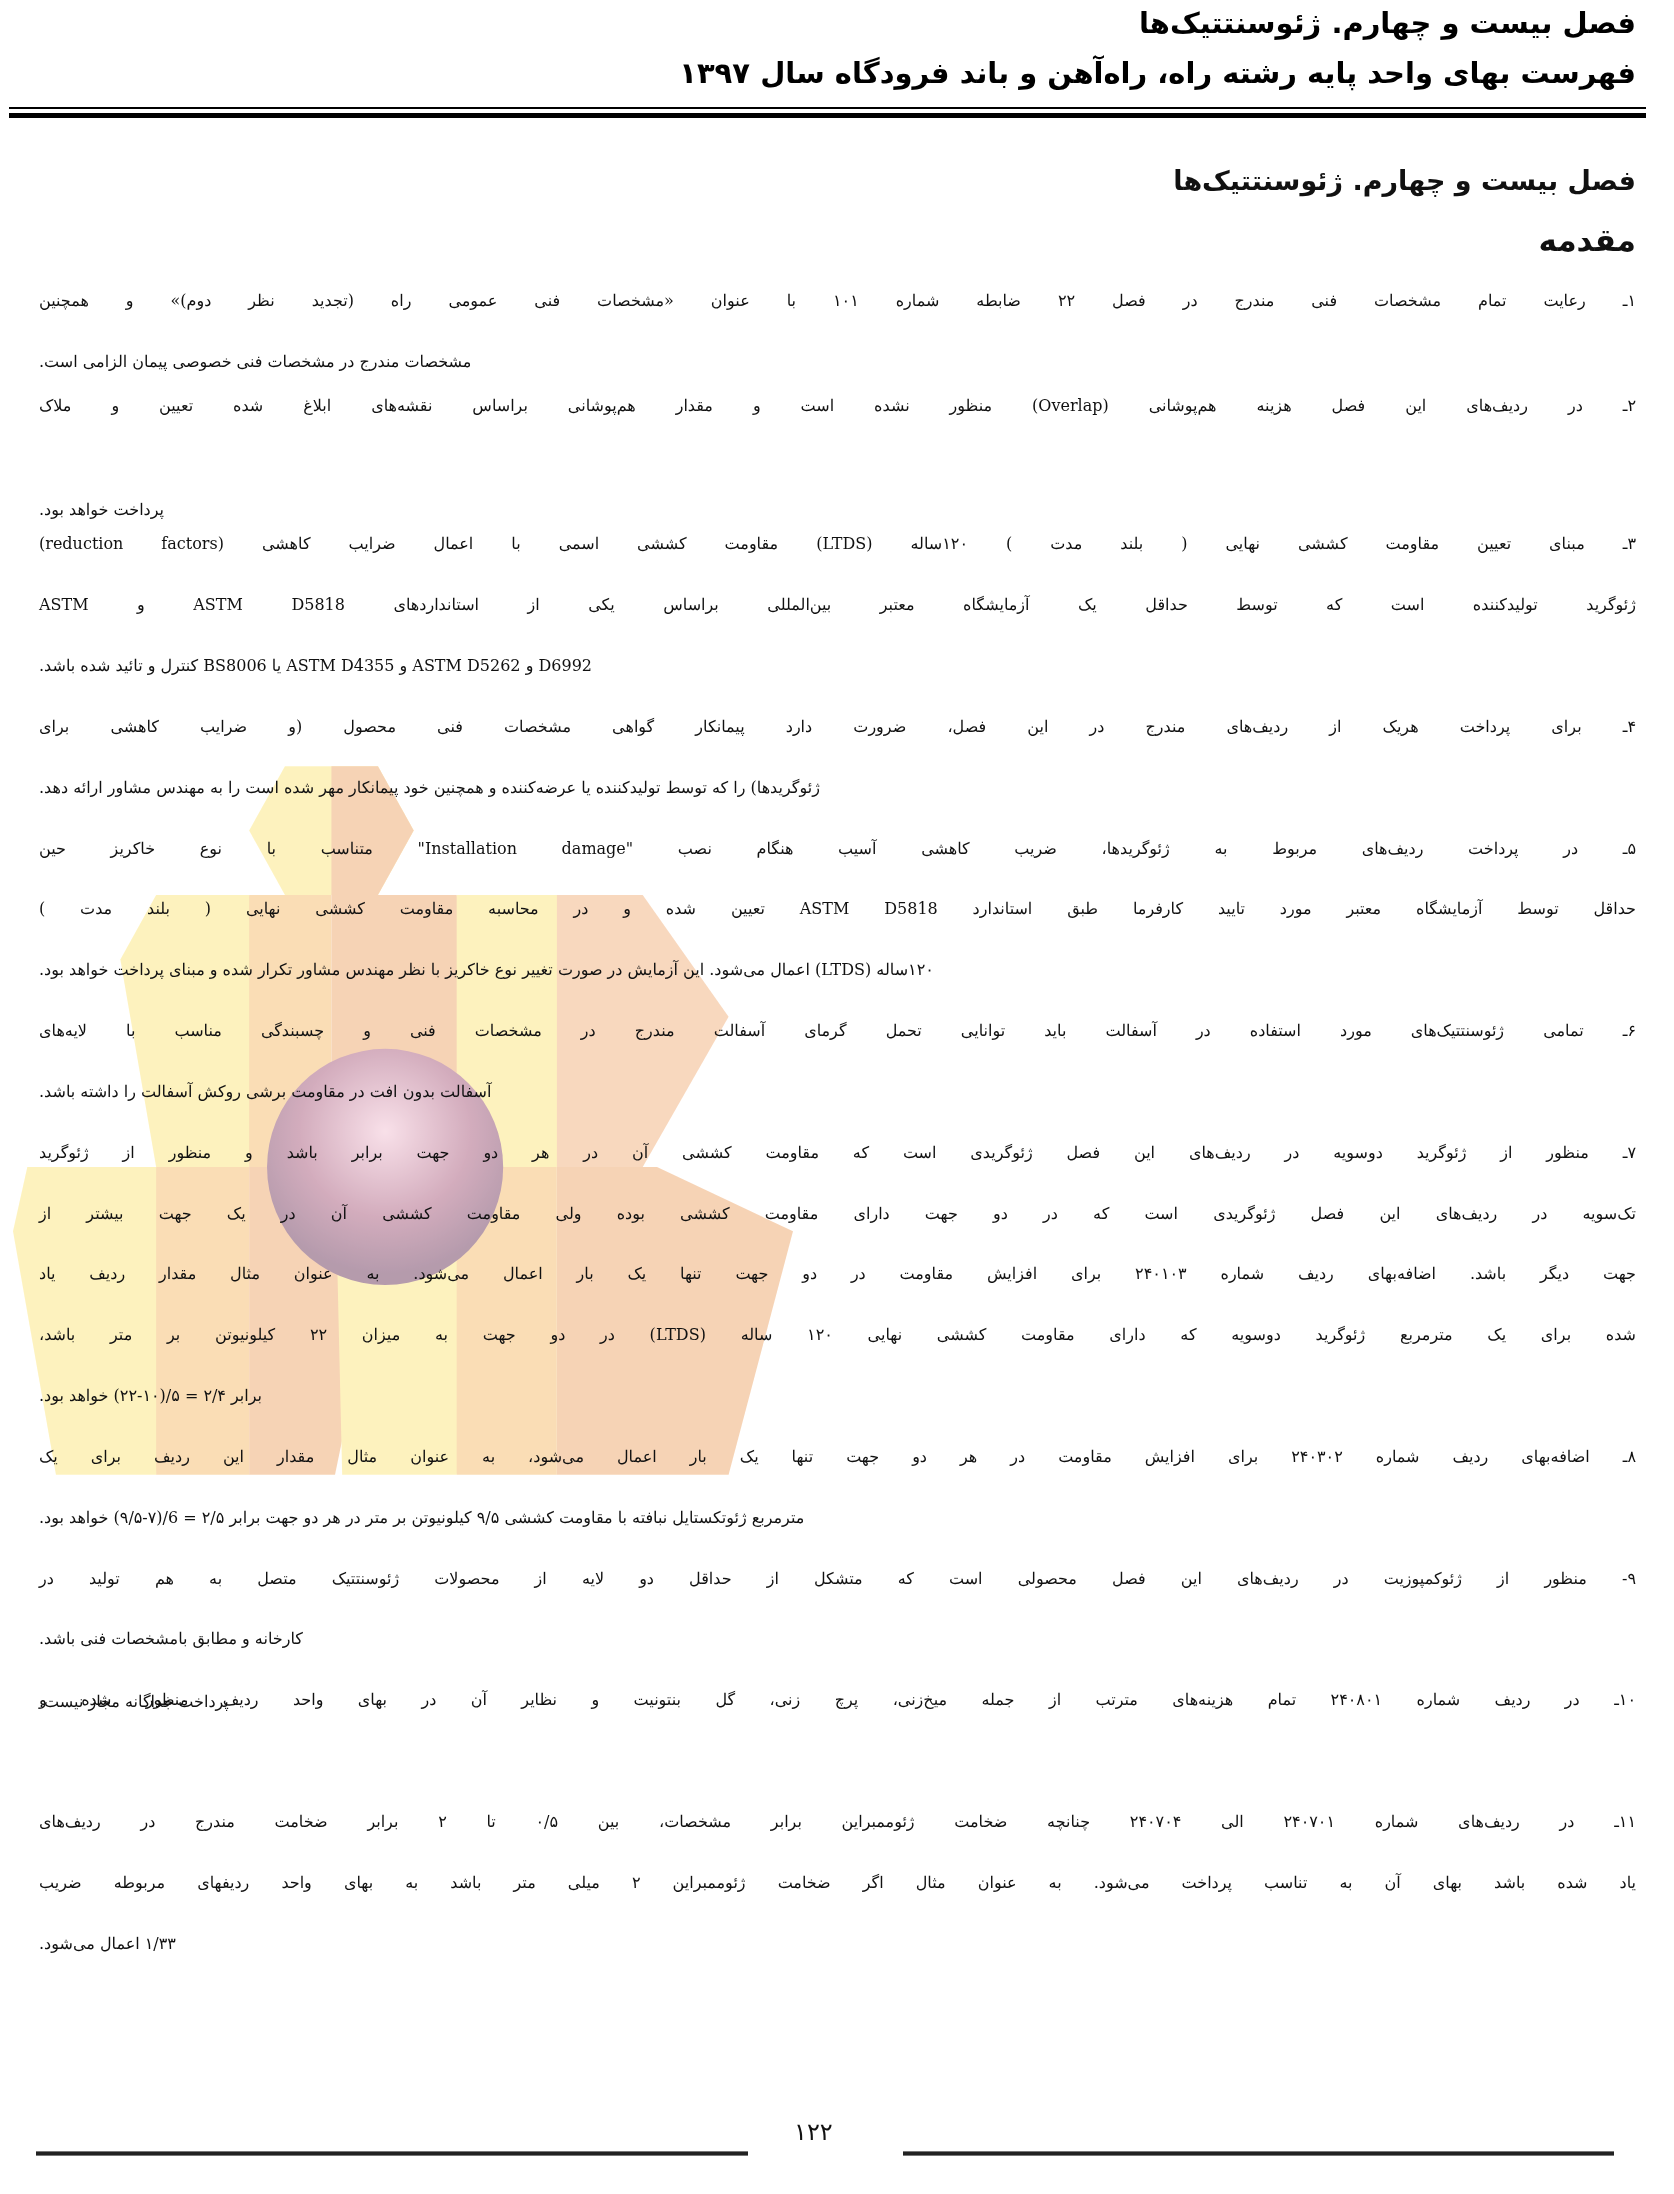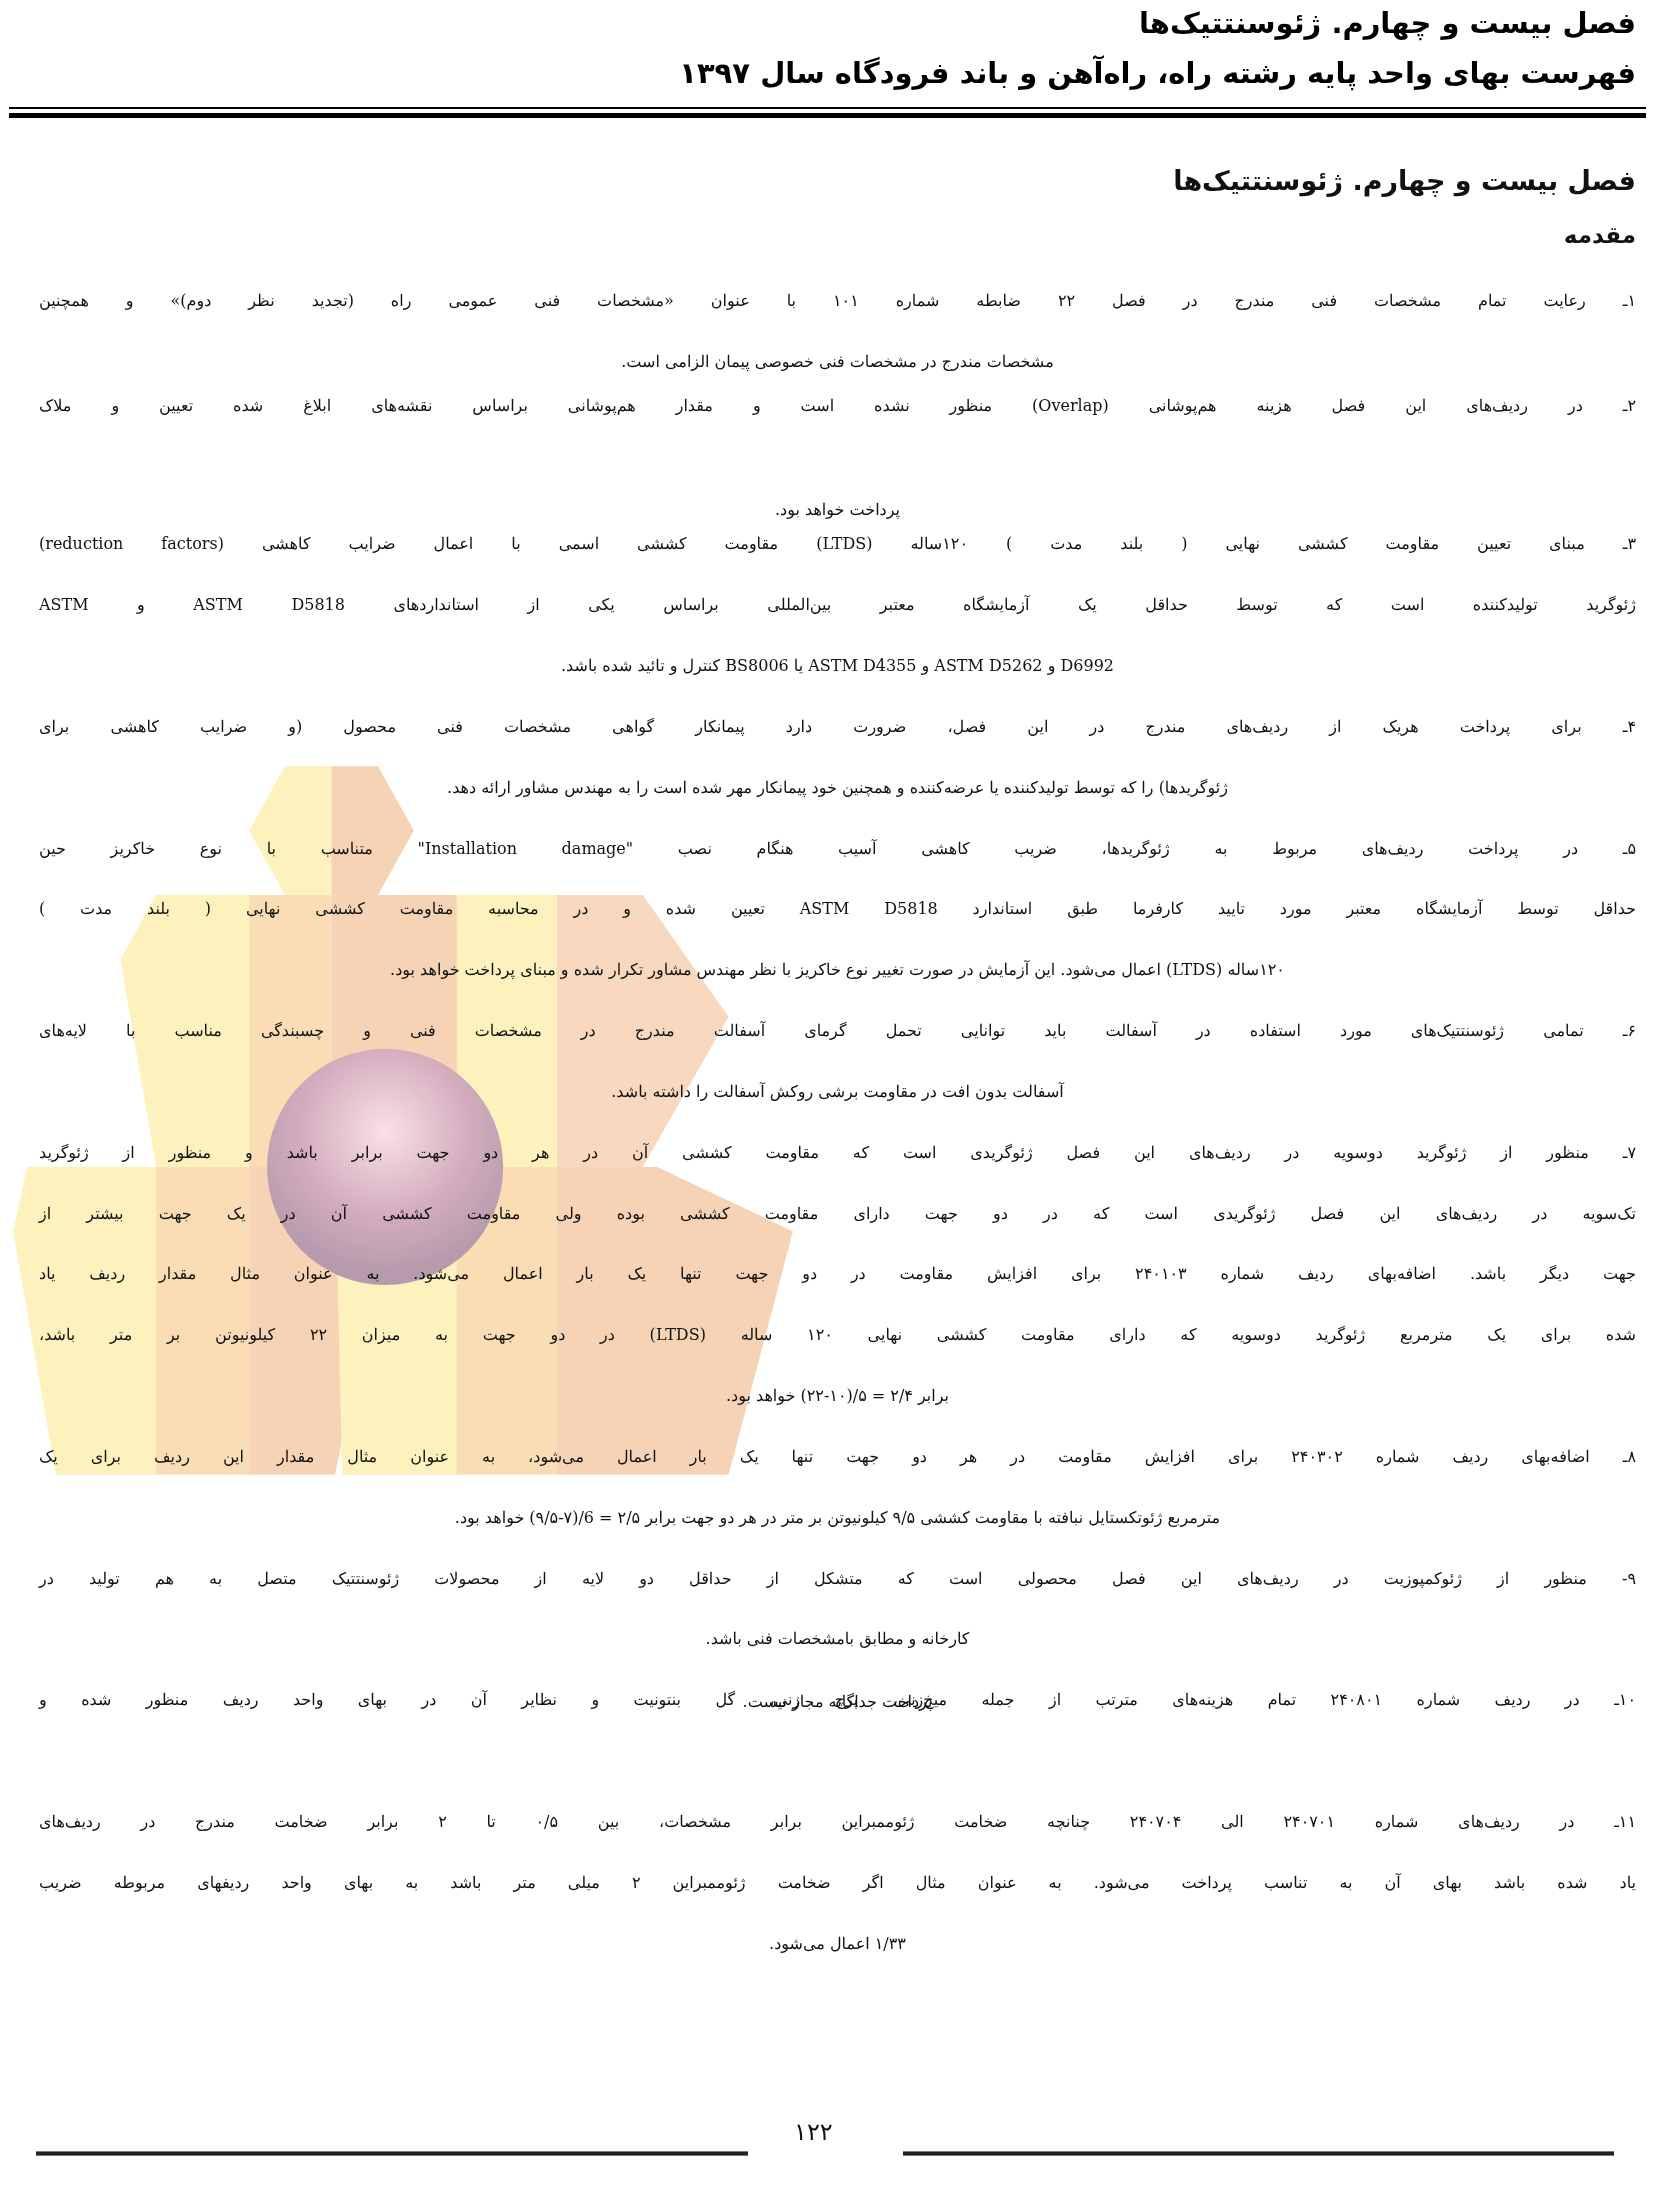--- a/index.html
+++ b/index.html
@@ -6,28 +6,28 @@
   body { width: 1675px; height: 2194px; position: relative; overflow: hidden;
          font-family: "DejaVu Serif", "Liberation Serif", serif; color: #111; }
   .hdr { position: absolute; right: 39px; direction: rtl; font-weight: bold;
          font-family: "DejaVu Sans", "Liberation Sans", sans-serif; color: #000; }
   .hdr1 { top: 5.7px; font-size: 29px; }
   .hdr2 { top: 56px; font-size: 29px; }
   .rule-top1 { position: absolute; left: 8.6px; right: 29px; top: 107px; height: 2.1px; background: #000; }
   .rule-top2 { position: absolute; left: 8.6px; right: 29px; top: 113px; height: 5px; background: #000; }
   .sec-title { position: absolute; right: 39px; top: 165px; font-size: 27px; font-weight: bold; direction: rtl;
                font-family: "DejaVu Sans", "Liberation Sans", sans-serif; }
-  .sec-sub { position: absolute; right: 39px; top: 222px; font-size: 23px; font-weight: bold; direction: rtl;
+  .sec-sub { position: absolute; right: 39px; top: 222px; font-size: 31px; font-weight: bold; direction: rtl;
              font-family: "DejaVu Sans", "Liberation Sans", sans-serif; }
   .watermark { position: absolute; left: 13px; top: 766px; width: 780px; height: 716px; opacity: 0.55; z-index: 0; }
   .body-text { position: absolute; left: 39px; right: 39px; top: 0; z-index: 1; }
   .line { position: absolute; left: 0; right: 0; direction: rtl; font-size: 16px; line-height: 43px;
           white-space: nowrap; }
   .line.just { text-align: justify; text-align-last: justify; }
-  .line.last { text-align: center; }
+  .line.last { text-align: left; }
   .footer-rule { position: absolute; top: 2151px; height: 2.9px; background: #222; border-top: 0.7px solid #777; border-bottom: 0.7px solid #777; }
   .footer-left { left: 36px; width: 712px; }
   .footer-right { left: 903px; width: 711px; }
   .page-num { position: absolute; top: 2118px; left: 794px; width: 64px; text-align: left; font-size: 24px; direction: rtl; }
 </style>
 </head>
 <body>
 
 <div class="hdr hdr1">فصل بیست و چهارم. ژئوسنتتیک‌ها</div>
 <div class="hdr hdr2">فهرست بهای واحد پایه رشته راه، راه‌آهن و باند فرودگاه  سال ۱۳۹۷</div>

